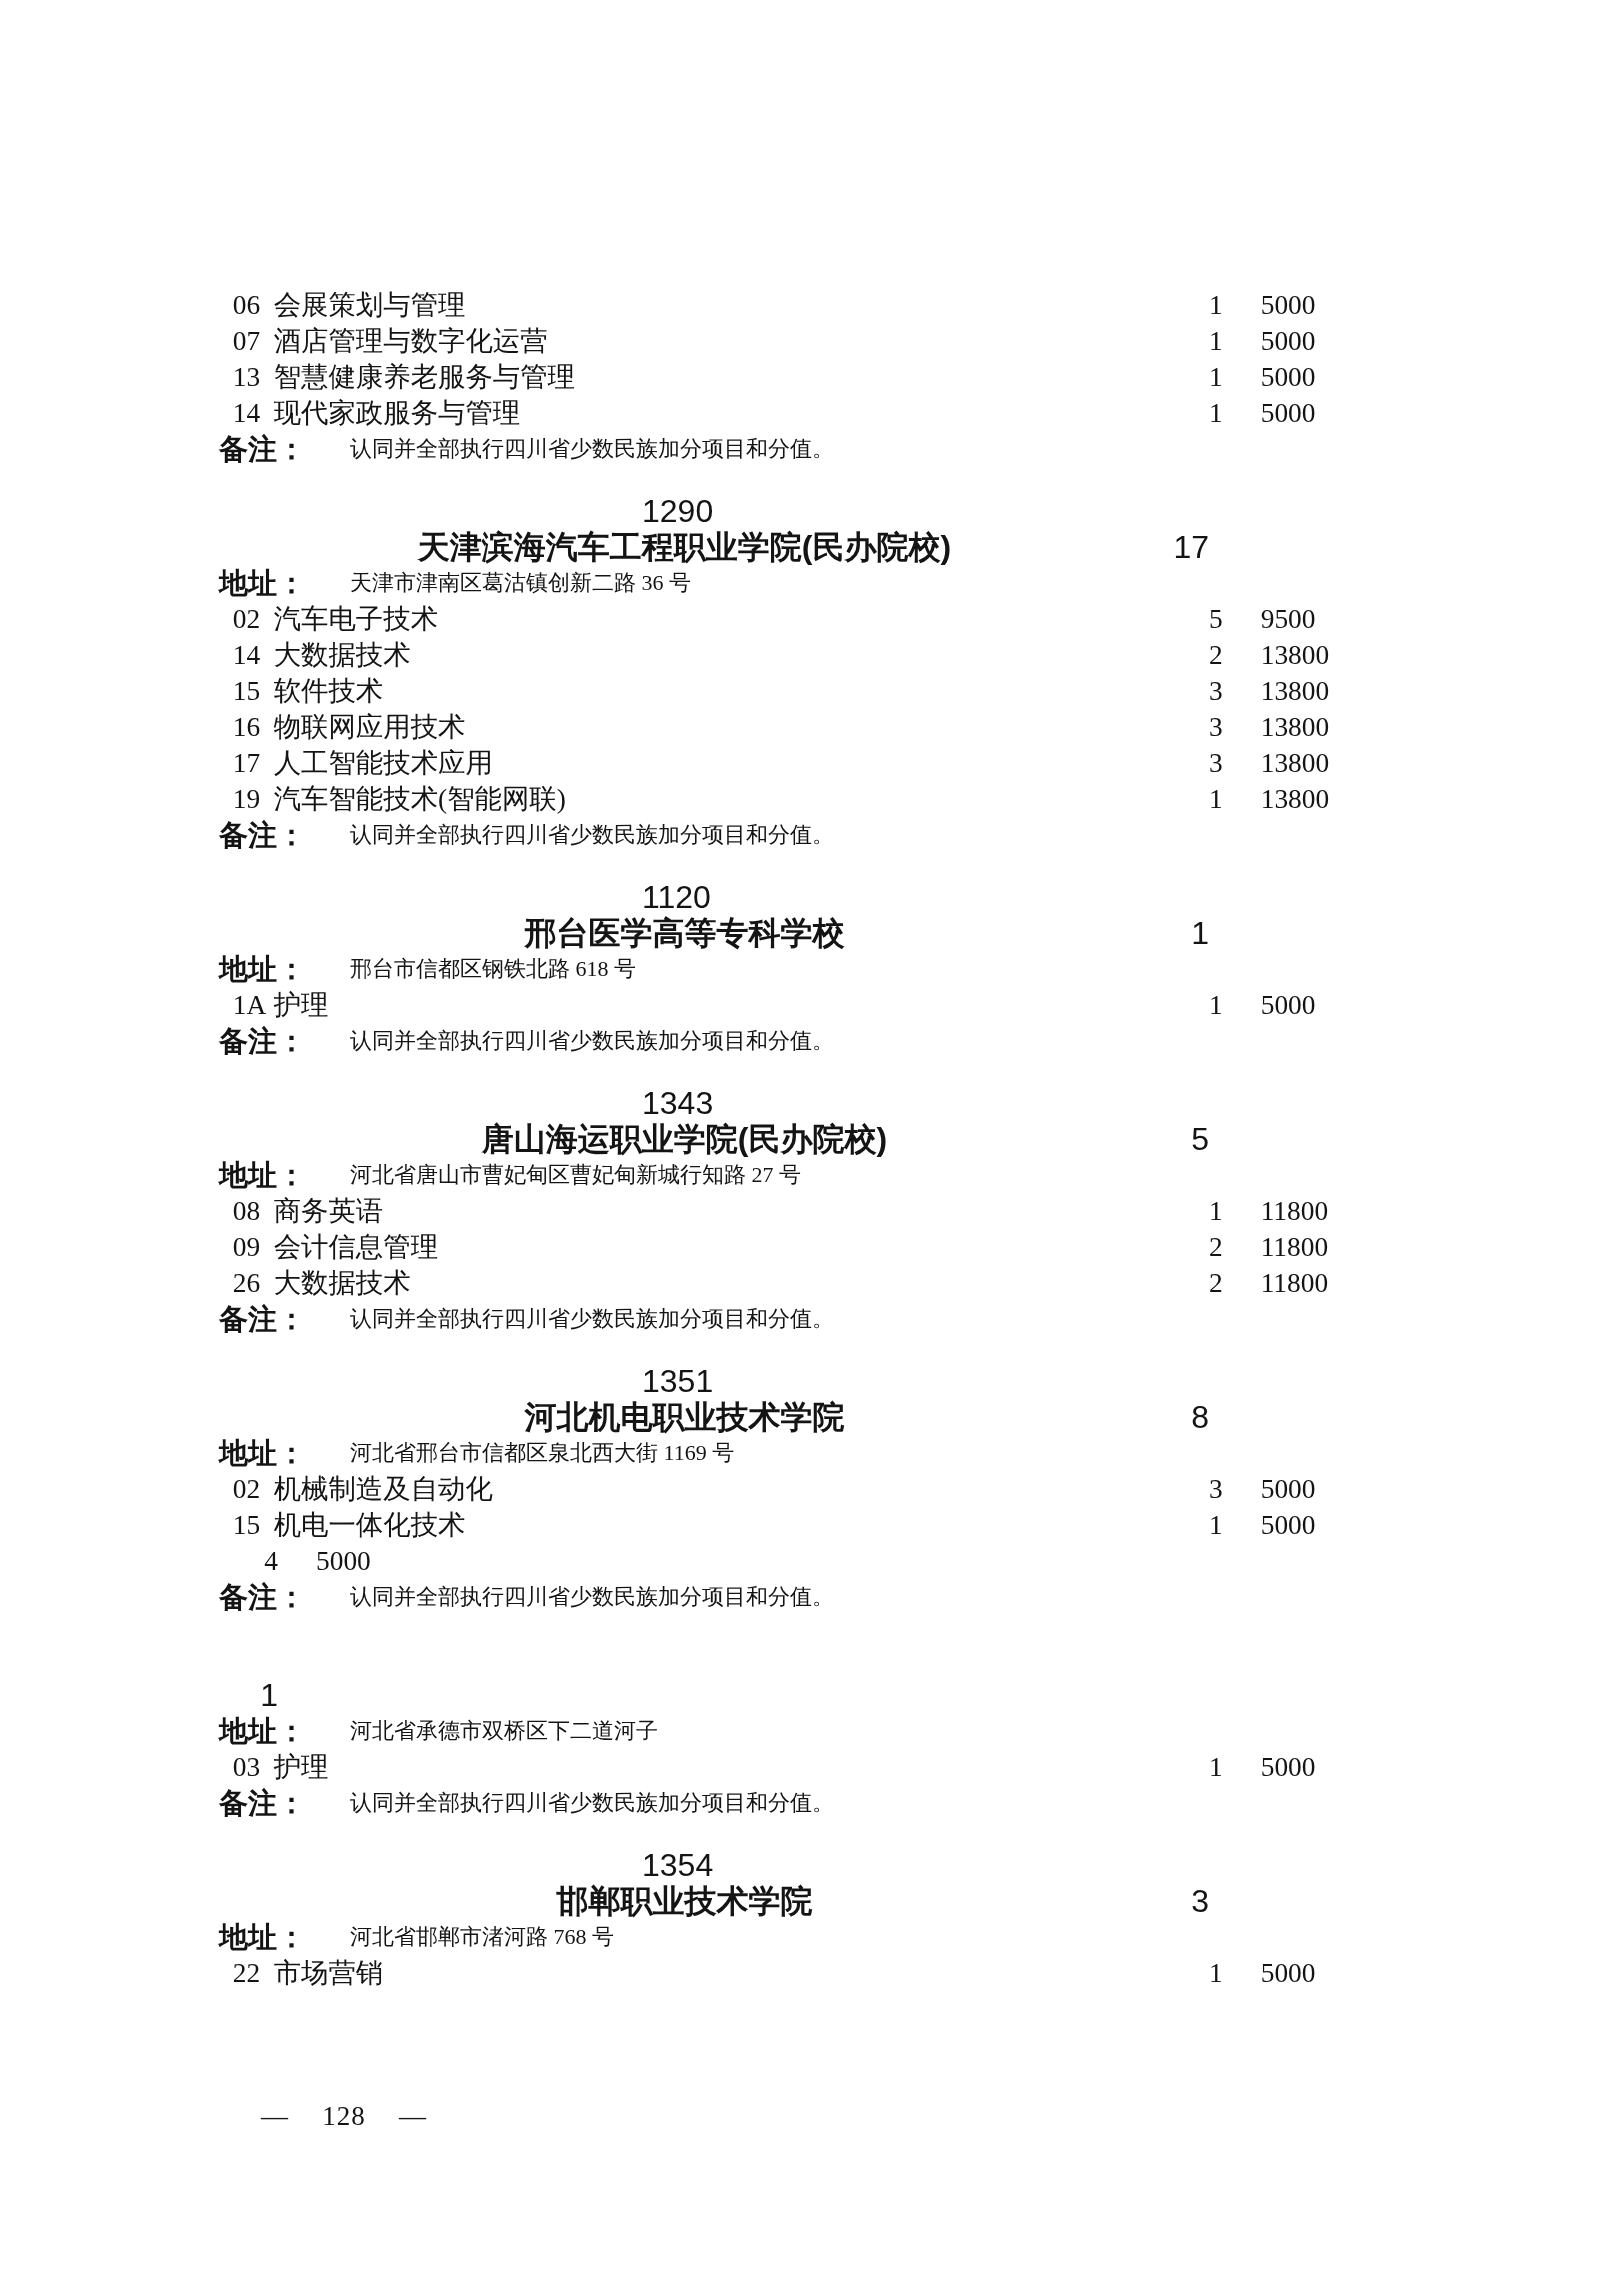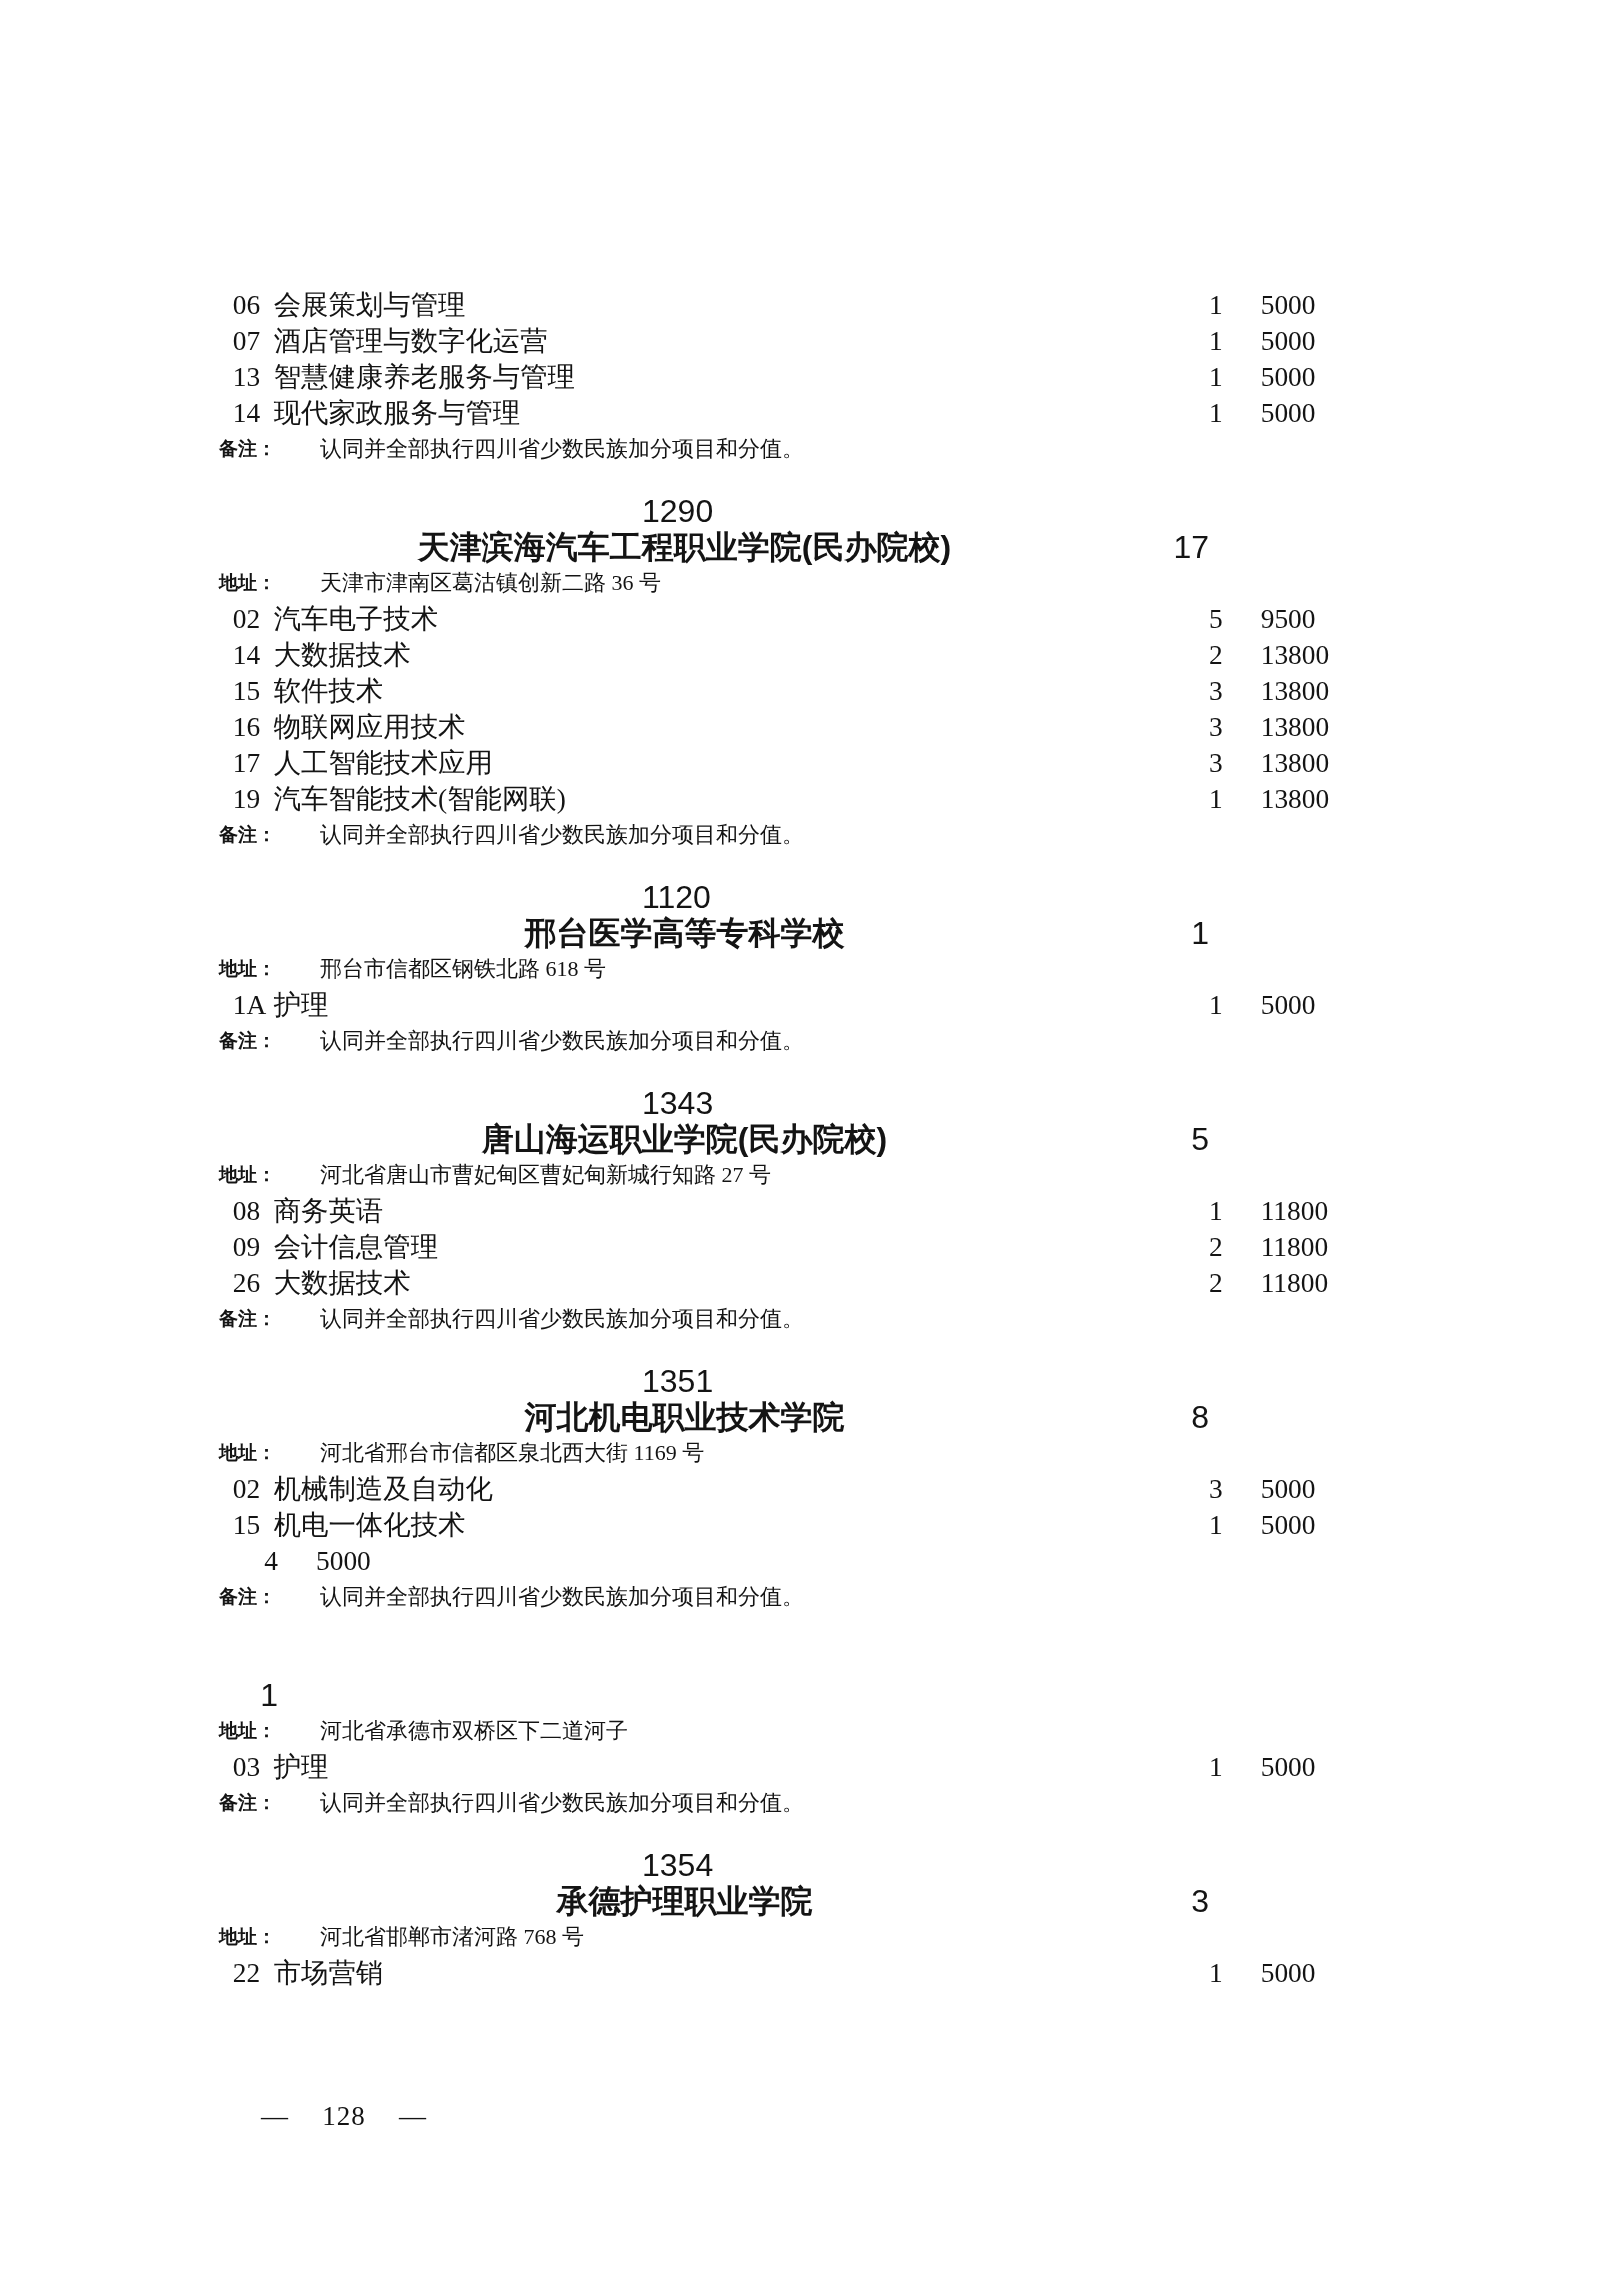--- a/index.html
+++ b/index.html
@@ -40,21 +40,21 @@
     font-family:"Liberation Sans","DejaVu Sans",sans-serif;
     font-size:32px;font-weight:bold;
   }
   .sec-total{
     font-family:"Liberation Sans","DejaVu Sans",sans-serif;
     font-size:32px;
   }
   
   .lbl{
     font-weight:bold;
-    font-size:19px;
+    font-size:29px;
     flex:none;
   }
   .val{font-size:22px;margin-left:44px;}
   
   .row .main{padding-left:13.7px;}
   .row-code{width:41px;flex:none;font-size:27.4px;}
   .row-name{font-size:27.4px;}
   .section{margin-top:53px;}
   .section.first{margin-top:0;}
   .footer{
@@ -307,21 +307,21 @@
       <div class="line">
         <span class="lbl">备注：</span>
           <span class="val">认同并全部执行四川省少数民族加分项目和分值。</span>
       </div>
     </div>
 
     <div class="section">
       <div class="line sec-header">
         <span class="main">
             <span class="sec-code">1354</span>
-            <span class="sec-name">承德护理职业学院</span>
+            <span class="sec-name">邯郸职业技术学院</span>
           </span>
         <span class="count sec-total">3</span>
         <span class="fee"></span>
       </div>
       <div class="line">
         <span class="lbl">地址：</span>
           <span class="val">河北省邯郸市渚河路 768 号</span>
       </div>
       <div class="line row">
         <span class="main">

